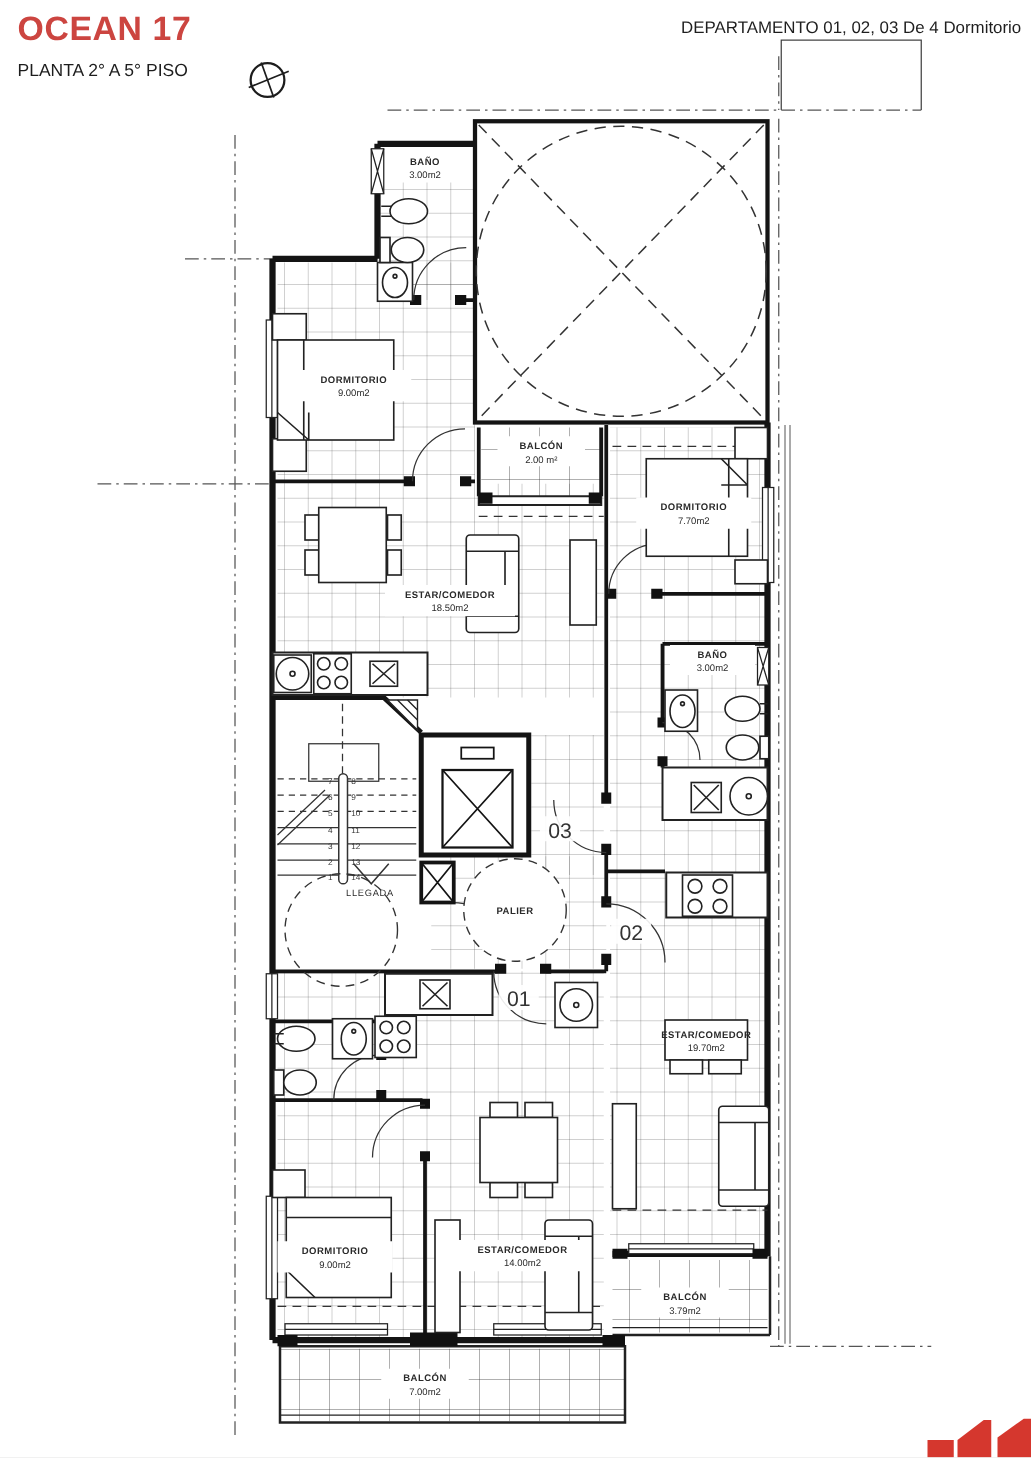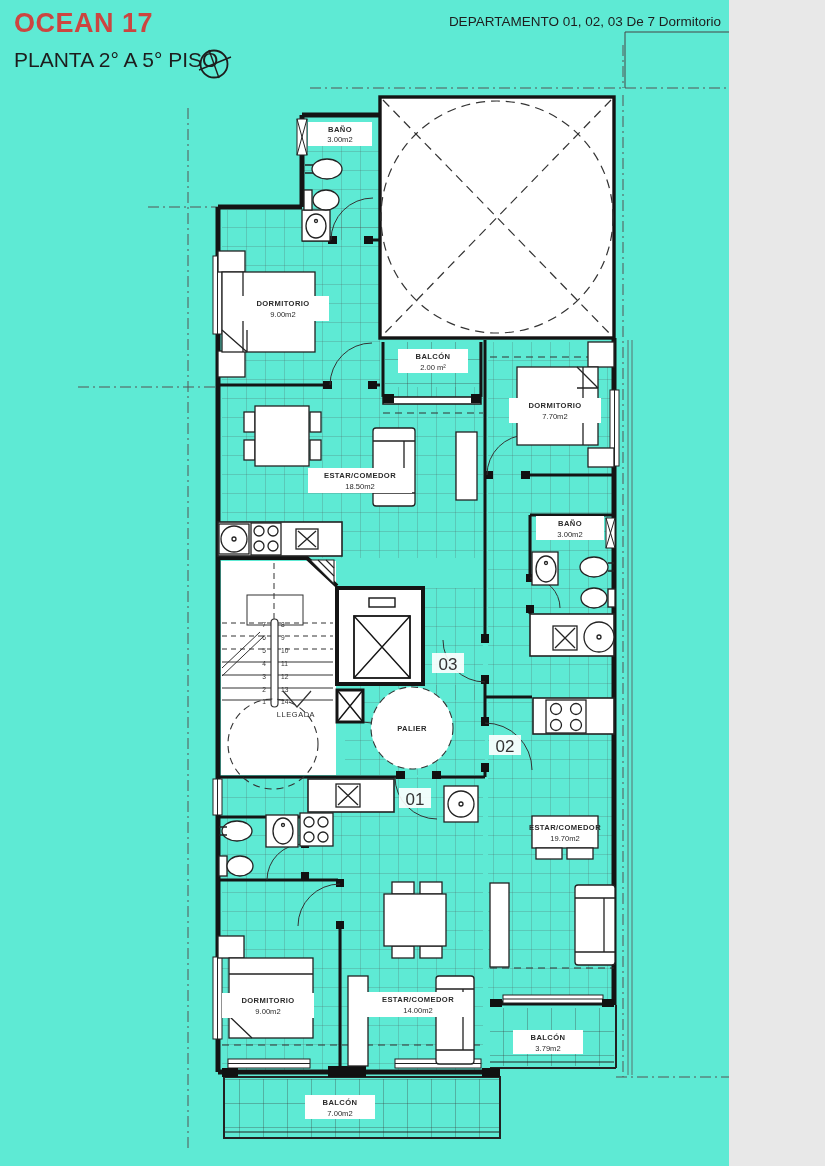--- a/index.html
+++ b/index.html
@@ -1,37 +1,37 @@
 <!DOCTYPE html>
 <html><head>
 <meta charset="utf-8">
 <style>
   html,body{margin:0;padding:0;background:#e8e8e8;}
-  .page{position:relative;width:729px;height:1166px;background:#5eead4;overflow:hidden;
+  .page{position:relative;width:825px;height:1166px;background:#ffffff;overflow:hidden;
         font-family:"Liberation Sans",sans-serif;}
   .hdr-title{position:absolute;left:14px;top:8px;font-size:27px;font-weight:bold;
              letter-spacing:.5px;color:#cc4540;}
-  .hdr-floor{position:absolute;left:14px;top:48px;font-size:21px;color:#1d1d1d;}
+  .hdr-floor{position:absolute;left:14px;top:48px;font-size:14px;color:#1d1d1d;}
   .hdr-apts{position:absolute;right:8px;top:14px;font-size:13.5px;color:#1e1e1e;white-space:nowrap;}
   .hdr-apts b{font-weight:normal;}
   svg text{font-family:"Liberation Sans",sans-serif;fill:#2a2a2a;}
   .rname{font-size:7.6px;font-weight:bold;letter-spacing:.4px;}
   .rarea{font-size:7.6px;}
   .unum{font-size:17px;fill:#333;}
   .snum{font-size:6.6px;fill:#333;}
   .small{font-size:7.4px;letter-spacing:.6px;}
 </style>
 </head>
 <body>
 
 <div class="page">
 
   <div class="hdr-title">OCEAN 17</div>
   <div class="hdr-floor">PLANTA 2° A 5° PISO</div>
-  <div class="hdr-apts"><b>DEPARTAMENTO 01, 02, 03</b> <span>De 7 Dormitorio</span></div>
+  <div class="hdr-apts"><b>DEPARTAMENTO 01, 02, 03</b> <span>De 4 Dormitorio</span></div>
 
   <svg width="825" height="1166" viewBox="0 0 825 1166">
     <defs>
       <pattern id="tile" width="19" height="19" patternUnits="userSpaceOnUse">
         <path d="M19,0 V19 M0,19 H19" stroke="#4a4a4a" stroke-width="0.55" opacity="0.75" fill="none"></path>
       </pattern>
       <pattern id="tileB" width="24" height="24" patternUnits="userSpaceOnUse">
         <path d="M24,0 V24 M0,24 H24" stroke="#383838" stroke-width="0.8" opacity="0.8" fill="none"></path>
       </pattern>
     </defs>

